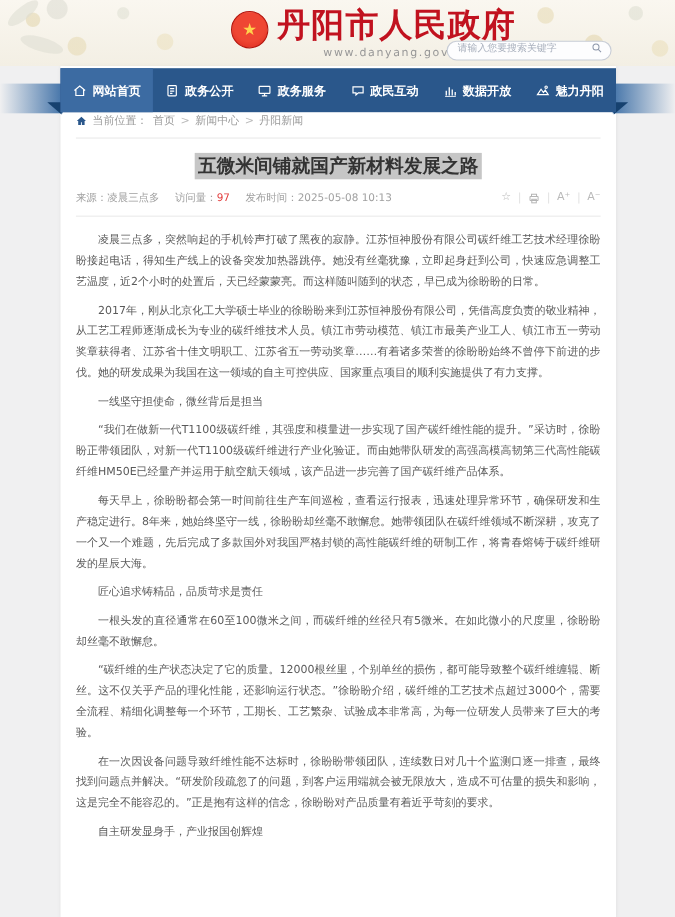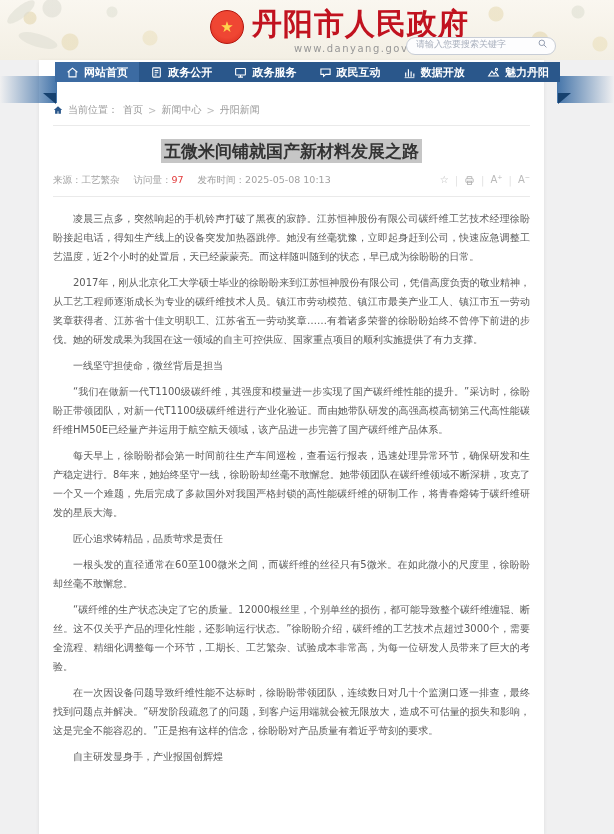--- a/index.html
+++ b/index.html
@@ -42,27 +42,27 @@
     position:absolute; right:58px; top:37px; width:150px; height:18px;
     border:1px solid #c8cdd6; border-radius:9px; background:#fdfdfe;
     display:flex; align-items:flex-start; padding:0 7px; gap:4px;
   }
   .search input { flex:1; min-width:0; border:none; outline:none; background:transparent; font-size:9px; color:#667; font-family:inherit; }
   .search input::placeholder { color:#a9b0bd; }
   .search-btn { display:flex; cursor:pointer; }
   .search-btn svg { width:11px; height:11px; display:block; }
   
   .card {
-    position:absolute; left:39px; top:60px; width:505px; height:774px;
+    position:absolute; left:55px; top:60px; width:505px; height:774px;
     background:var(--card-bg,#fff); box-shadow:0 1px 4px rgba(0,0,0,.08); overflow:hidden;
   }
   .card-inner { padding-top:40px; }
   
   .navbar {
-    position:absolute; left:55px; top:62px; width:505px; height:20px;
+    position:absolute; left:55px; top:62px; width:505px; height:40px;
     background:var(--nav-bg,#2a578b); display:flex; z-index:6;
   }
   .nav-item { flex:1; display:flex; align-items:center; justify-content:center; gap:5px;
     color:#fff; font-size:11px; font-weight:bold; cursor:pointer; white-space:nowrap; }
   .nav-item.active { background:var(--nav-active,#3c6ba2); }
   .nav-ic { display:flex; }
   .nav-ic svg { width:13px; height:13px; display:block; }
   .tail { position:absolute; top:76px; width:57px; height:27px; z-index:4; }
   .tail.left  { left:0;  background:linear-gradient(to left,  #4474a9, rgba(240,242,246,0)); }
   .tail.right { right:0; background:linear-gradient(to right, #4474a9, rgba(240,242,246,0)); }
@@ -136,21 +136,21 @@
           <span class="bc-sep">&gt;</span>
           <span class="bc-link">丹阳新闻</span>
         </span>
     </div>
 
     <div class="title-row">
       <span class="title-hl">五微米间铺就国产新材料发展之路</span>
     </div>
 
     <div class="meta">
-      <span class="meta-item"><span>来源：</span><span>工艺繁杂</span></span>
+      <span class="meta-item"><span>来源：</span><span>凌晨三点多</span></span>
       <span class="meta-item"><span>访问量：</span><span class="visits">97</span></span>
       <span class="meta-item"><span>发布时间：</span><span>2025-05-08 10:13</span></span>
       <span class="tools">
           <span class="tool">☆</span>
           <span class="tool-sep">|</span>
           <span class="tool">
             <svg viewBox="0 0 24 24" fill="none" stroke="#b5b5b5" stroke-width="2">
               <path d="M7 8V3.5h10V8"></path>
               <rect x="4" y="8" width="16" height="8" rx="1"></rect>
               <rect x="7.5" y="13.5" width="9" height="7"></rect>

